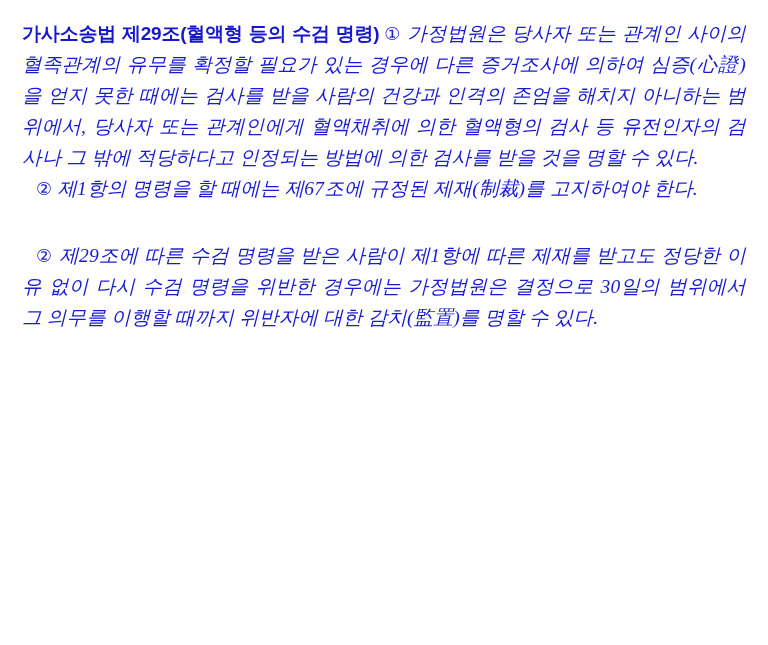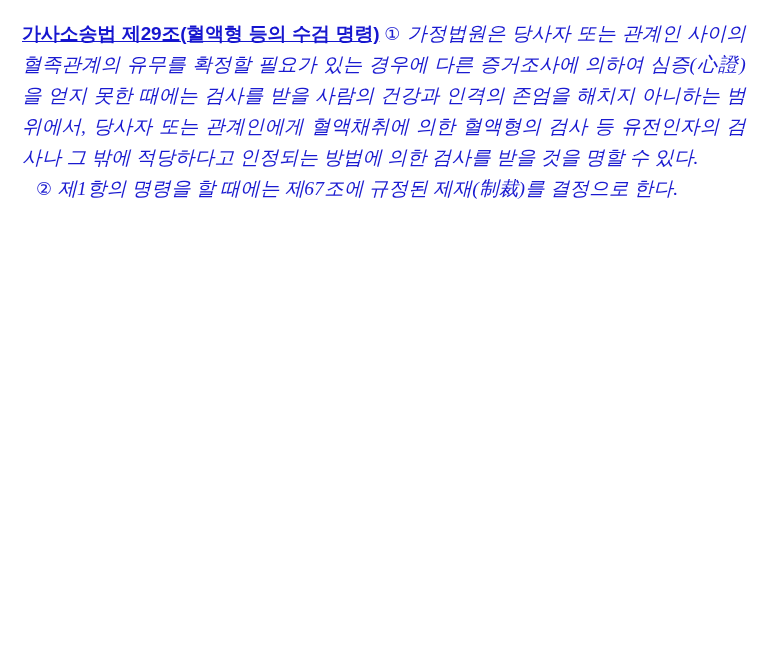--- a/index.html
+++ b/index.html
@@ -37,21 +37,20 @@
   .para.item {
     text-indent: 14px;
   }
   .heading {
     font-weight: bold;
     font-family: "Liberation Sans", "DejaVu Sans", sans-serif;
     font-size: 19px;
     letter-spacing: -0.2px;
     color: #1616cf;
     margin-right: 4px;
-    text-decoration: underline;
   }
   .circ {
     font-family: "DejaVu Sans", sans-serif;
     font-size: 18px;
   }
   .body-text {
     font-family: "Liberation Serif", "DejaVu Serif", serif;
     font-style: italic;
   }
   .blockgap {
@@ -61,22 +60,25 @@
 </head>
 <body>
 
 <div class="page">
 
   <div class="article">
     <p class="para">
       <span class="heading">가사소송법 제29조(혈액형 등의 수검 명령)</span><span class="circ">①</span>&nbsp;<span class="body-text">가정법원은 당사자 또는 관계인 사이의 혈족관계의 유무를 확정할 필요가 있는 경우에 다른 증거조사에 의하여 심증(心證)을 얻지 못한 때에는 검사를 받을 사람의 건강과 인격의 존엄을 해치지 아니하는 범위에서, 당사자 또는 관계인에게 혈액채취에 의한 혈액형의 검사 등 유전인자의 검사나 그 밖에 적당하다고 인정되는 방법에 의한 검사를 받을 것을 명할 수 있다.</span>
     </p>
     <p class="para item">
-      <span class="circ">②</span>&nbsp;<span class="body-text">제1항의 명령을 할 때에는 제67조에 규정된 제재(制裁)를 결정으로 한다.</span>
+      <span class="circ">②</span>&nbsp;<span class="body-text">제1항의 명령을 할 때에는 제67조에 규정된 제재(制裁)를 고지하여야 한다.</span>
     </p>
   </div>
 
   <div class="blockgap"></div>
 
   <div class="article">
+    <p class="para item">
+      <span class="circ">②</span>&nbsp;<span class="body-text">제29조에 따른 수검 명령을 받은 사람이 제1항에 따른 제재를 받고도 정당한 이유 없이 다시 수검 명령을 위반한 경우에는 가정법원은 결정으로 30일의 범위에서 그 의무를 이행할 때까지 위반자에 대한 감치(監置)를 명할 수 있다.</span>
+    </p>
   </div>
 
 </div>
 
 </body></html>

